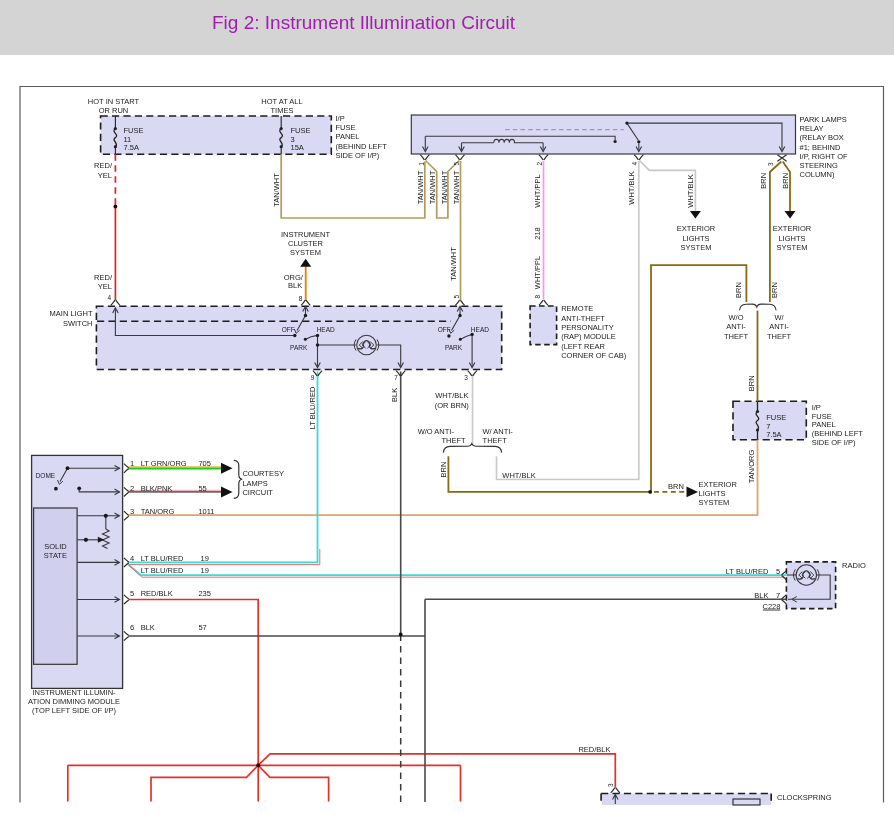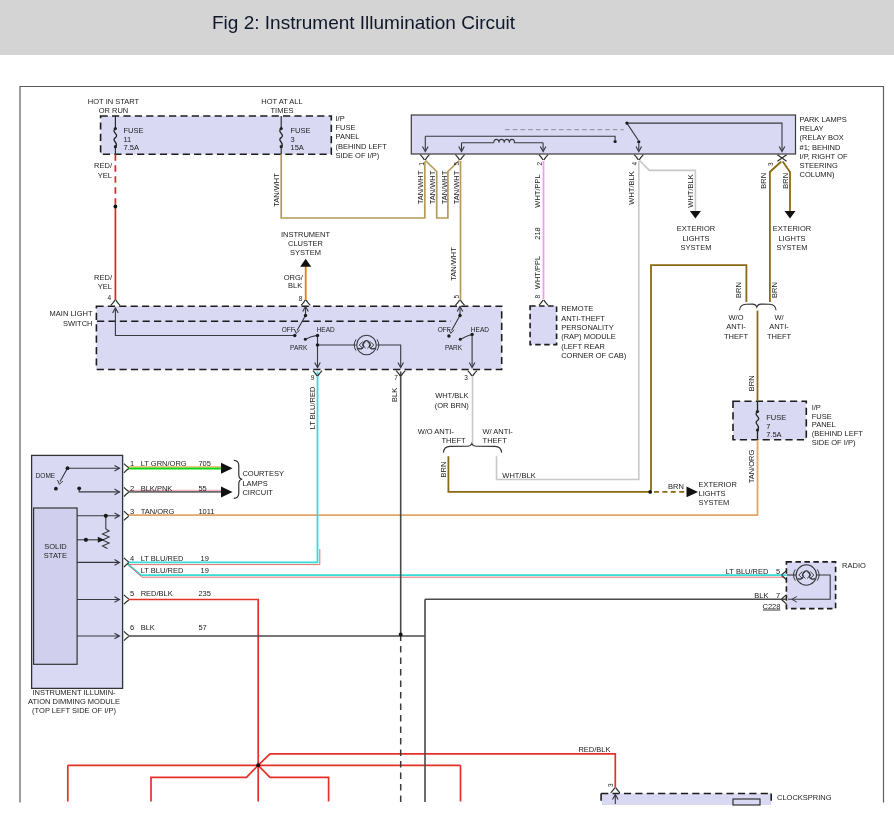--- a/index.html
+++ b/index.html
@@ -1,19 +1,19 @@
 <!DOCTYPE html>
 <html><head>
 <meta charset="utf-8">
 <style>
   html,body{margin:0;padding:0;background:#fff;}
   #page{position:relative;width:894px;height:826px;overflow:hidden;background:#fff;
         font-family:"Liberation Sans", sans-serif;}
   #hdr{position:absolute;left:0;top:0;width:894px;height:55px;background:#d4d4d4;}
-  #hdr .t{position:absolute;left:212px;top:12px;font-size:19px;color:#0f172a;}
+  #hdr .t{position:absolute;left:212px;top:12px;font-size:19px;color:#a21caf;}
   svg{position:absolute;left:0;top:0;}
   text{font-family:"Liberation Sans",sans-serif;fill:#222;}
 </style>
 </head>
 <body>
 <div id="page">
 <div id="hdr">
       <div class="t">Fig 2: Instrument Illumination Circuit</div>
     </div>
 <svg width="894" height="826" viewBox="0 0 894 826">

